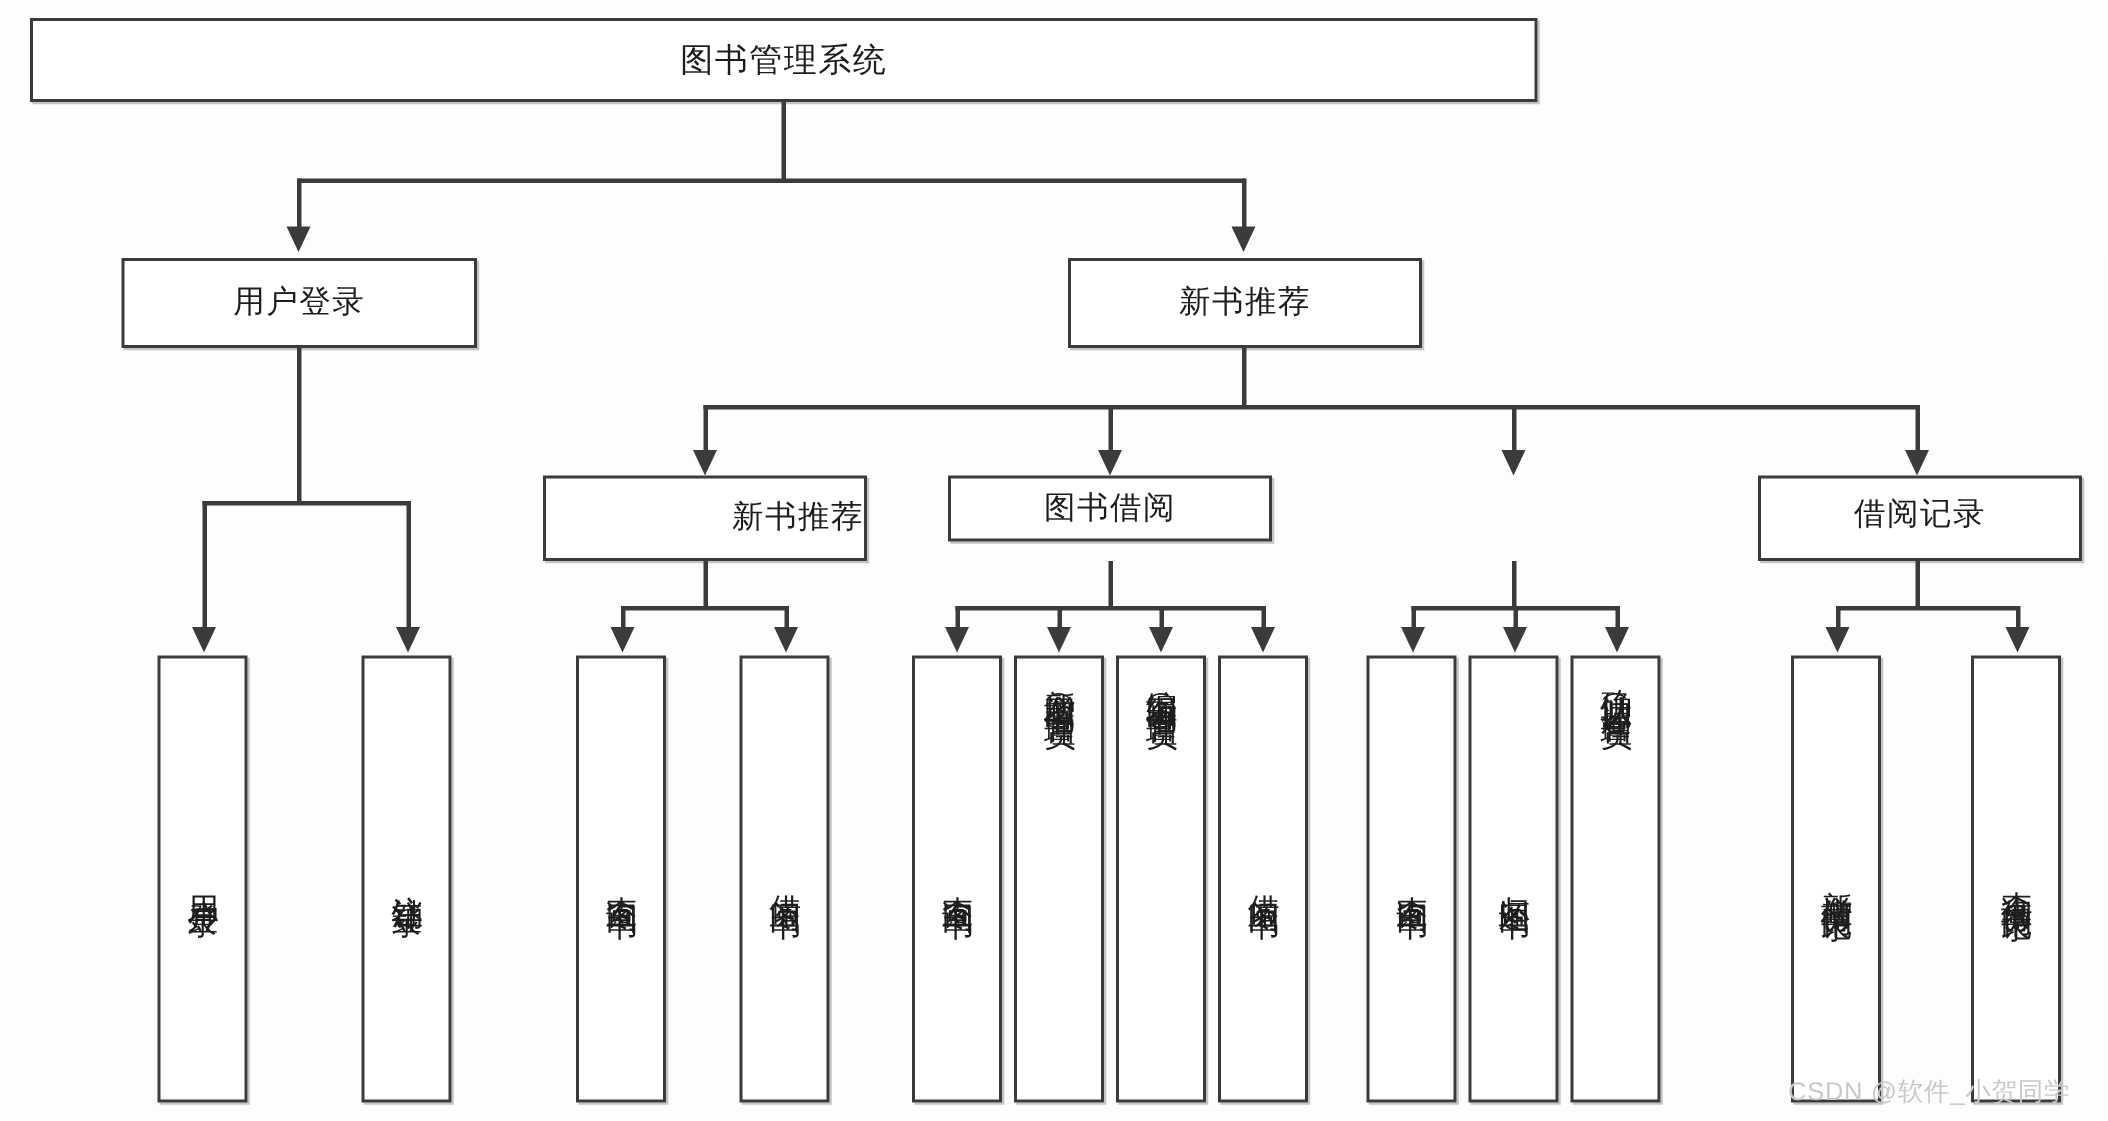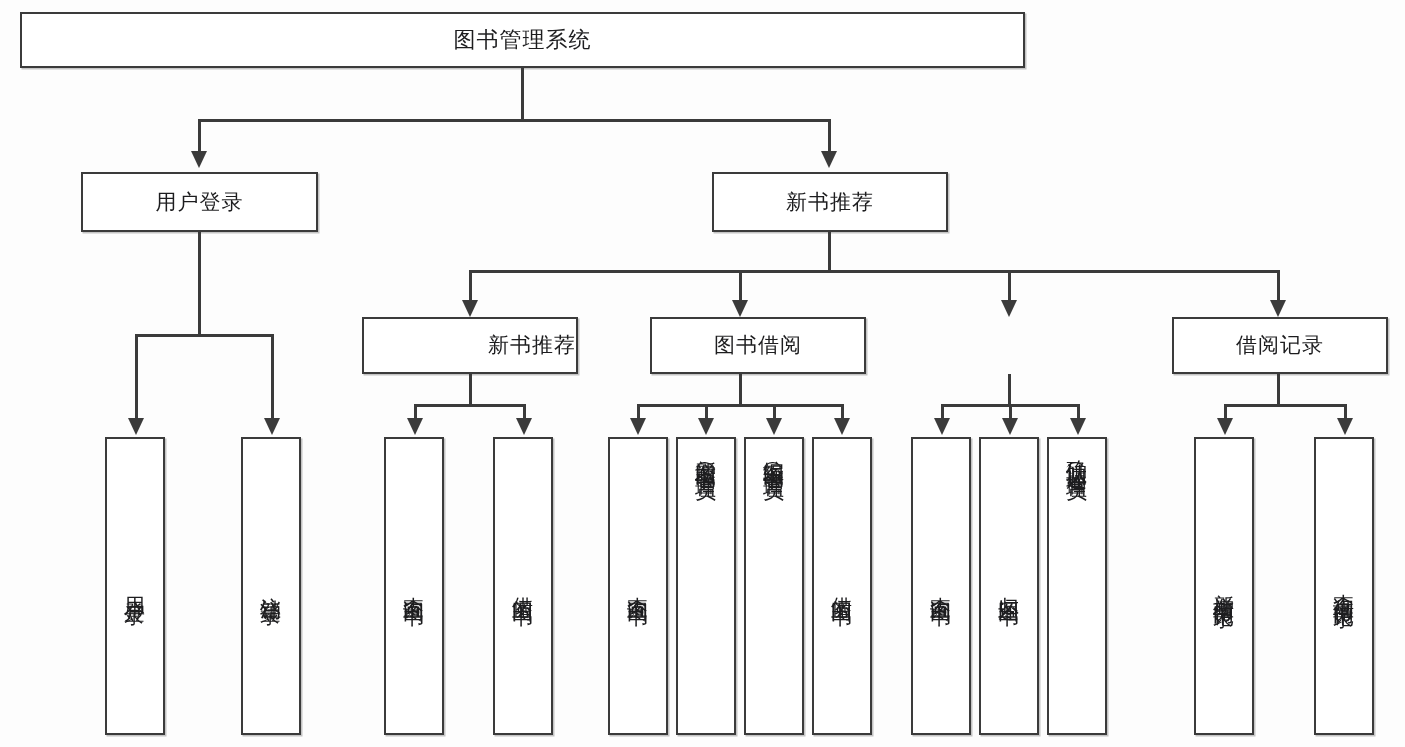--- a/index.html
+++ b/index.html
@@ -122,24 +122,24 @@
   <div class="edge v" style="left:739px; top:270px; height:32px;"></div>
   <div class="arrow" style="left:732px; top:300px;"></div>
   <div class="edge v" style="left:1008px; top:270px; height:32px;"></div>
   <div class="arrow" style="left:1001px; top:300px;"></div>
   <div class="edge v" style="left:1277px; top:270px; height:32px;"></div>
   <div class="arrow" style="left:1270px; top:300px;"></div>
 
   <div class="node horiz" style="left:362px; top:317px; width:216px; height:57px;justify-content:flex-end;">
     <span class="label">新书推荐</span>
   </div>
-  <div class="node horiz" style="left:650px; top:317px; width:216px; height:57px;">
+  <div class="node horiz" style="left:632px; top:317px; width:216px; height:44px;">
     <span class="label">图书借阅</span>
   </div>
-  <div class="node horiz" style="left:1172px; top:317px; width:216px; height:57px;">
+  <div class="node horiz" style="left:1172px; top:317px; width:216px; height:57px;font-family:Liberation Mono, monospace;">
     <span class="label">借阅记录</span>
   </div>
 
   <div class="edge v" style="left:469px; top:374px; height:32px;"></div>
   <div class="edge h" style="left:414px; top:404px; width:112px;"></div>
   <div class="edge v" style="left:414px; top:404px; height:16px;"></div>
   <div class="arrow" style="left:407px; top:418px;"></div>
   <div class="edge v" style="left:523px; top:404px; height:16px;"></div>
   <div class="arrow" style="left:516px; top:418px;"></div>
 
@@ -207,14 +207,15 @@
     <span class="label">确认归还（管理员）</span>
   </div>
 
   <div class="node vert" style="left:1194px; top:437px; width:60px; height:298px;">
     <span class="label">新增借阅记录</span>
   </div>
   <div class="node vert" style="left:1314px; top:437px; width:60px; height:298px;">
     <span class="label">查询借阅记录</span>
   </div>
 
+  <div class="watermark" style="left:1192px; top:716px;">CSDN @软件_小贺同学</div>
 
 </div>
 
 </body></html>

